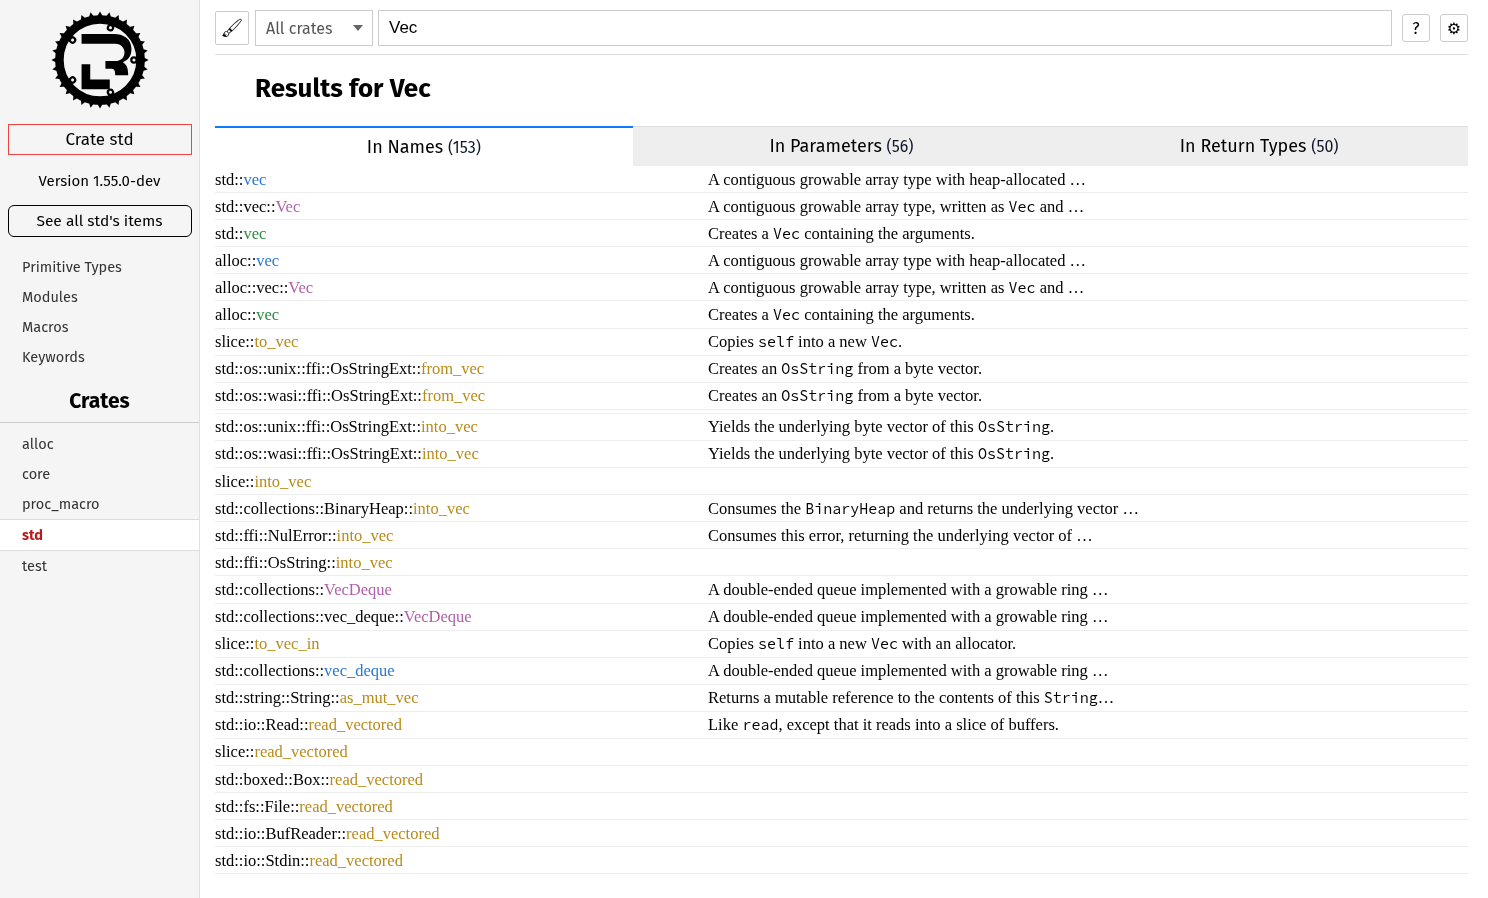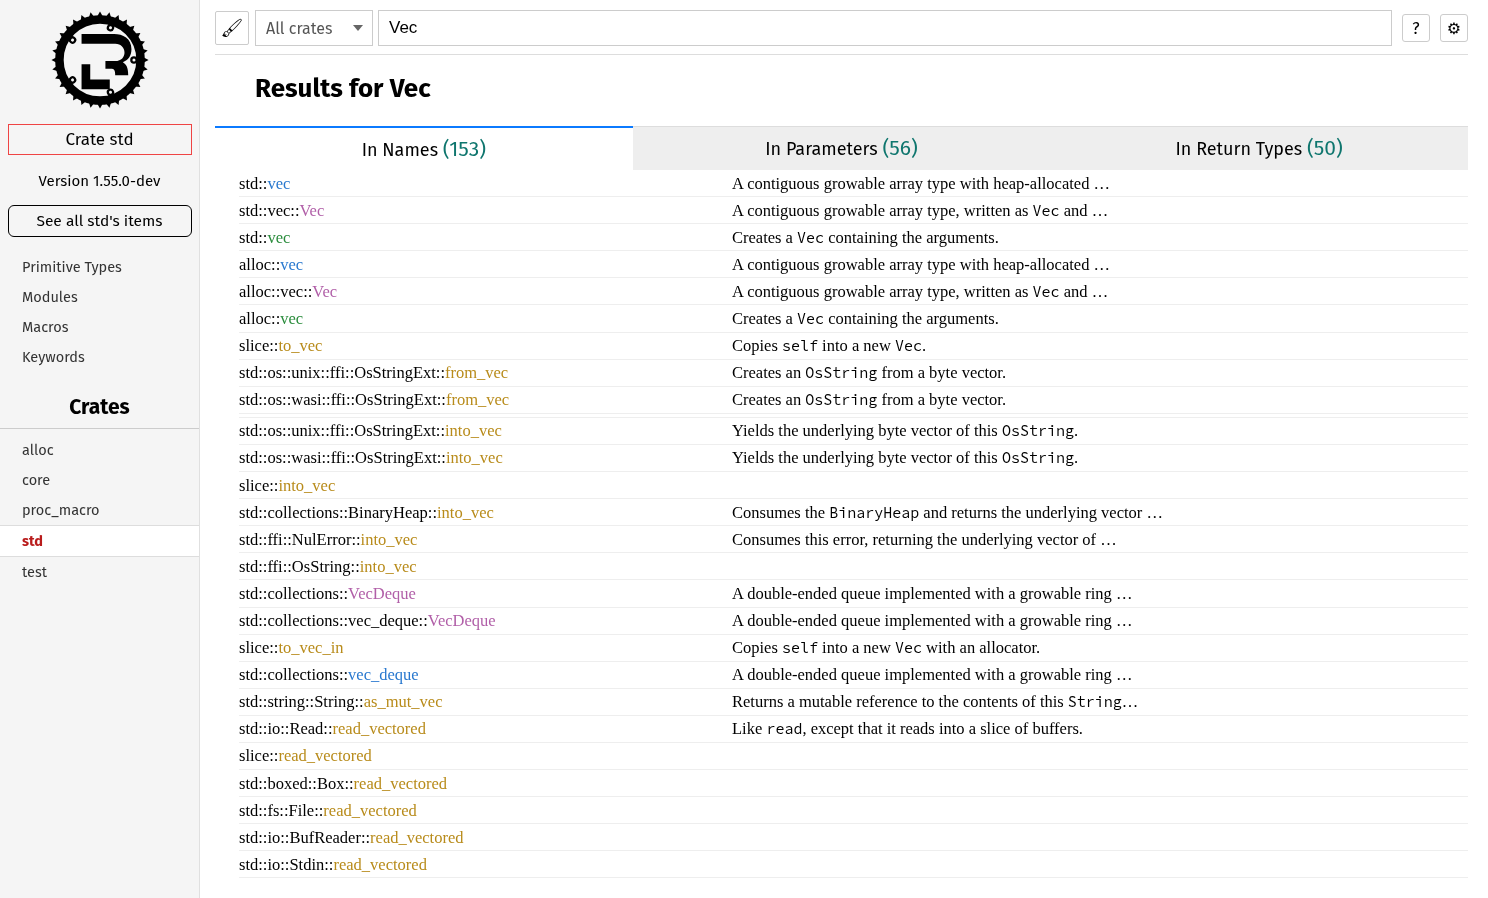--- a/index.html
+++ b/index.html
@@ -44,21 +44,21 @@
 .nav-list { width: 100%; }
 .nav-item {
   padding: 6px 22px;
   font-size: 14.5px;
   color: #333;
   cursor: pointer;
 }
 .crates-header {
   font-size: 21px;
   font-weight: bold;
-  margin: 22px 0 8px;
+  margin: 16px 0 8px;
 }
 .crates-divider { width: 100%; border-top: 1px solid #ccc; margin-bottom: 6px;}
 .crate-item {
   padding: 6px 22px;
   font-size: 14.5px;
   color: #333;
   cursor: pointer;
 }
 .crate-item.active {
   background: #fff;
@@ -142,31 +142,30 @@
   padding: 8px 0;
   font-size: 18px;
   background: #eee;
   cursor: pointer;
   border-top: 1px solid #ddd;
 }
 .tab.active {
   background: #fff;
   border-top: 2px solid #0b7aff;
 }
-.tab .count { color: #0f766e; font-size: 21px;}
+.tab .count { color: #0f172a; font-size: 16px;}
 .results {
   font-family: "Source Serif Pro", Georgia, serif;
   font-size: 16.5px;
 }
 .row {
   display: flex;
   border-bottom: 1px solid #eee;
   padding: 1.5px 0;
   line-height: 1.4;
-  margin-left: 24px;
 }
 .path {
   width: 493px;
   flex-shrink: 0;
   white-space: nowrap;
   overflow: hidden;
 }
 .desc { flex: 1; color: #000; }
 .c-black { color: #000; }
 .c-mod { color: #2878cf; }

